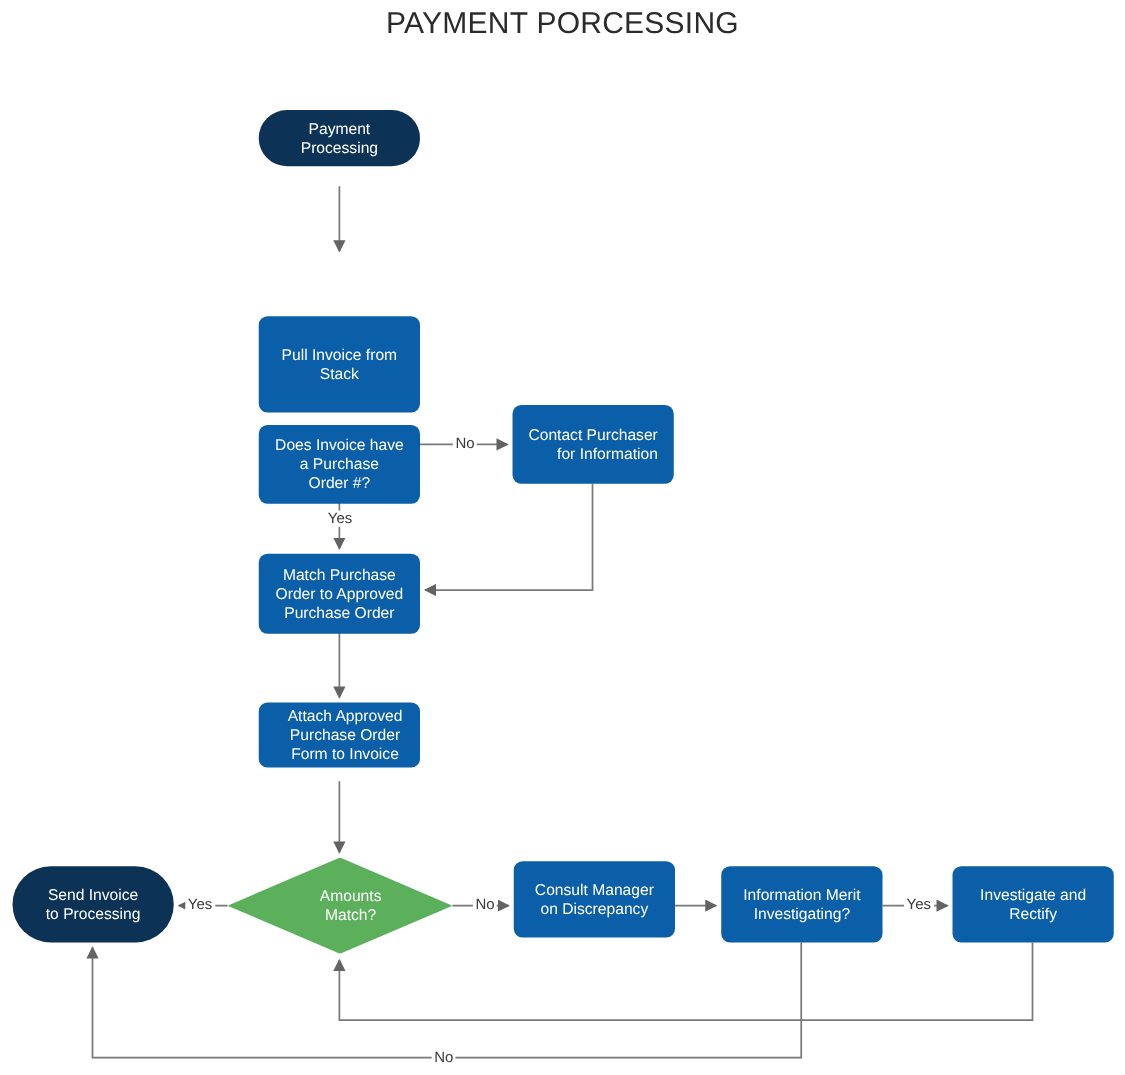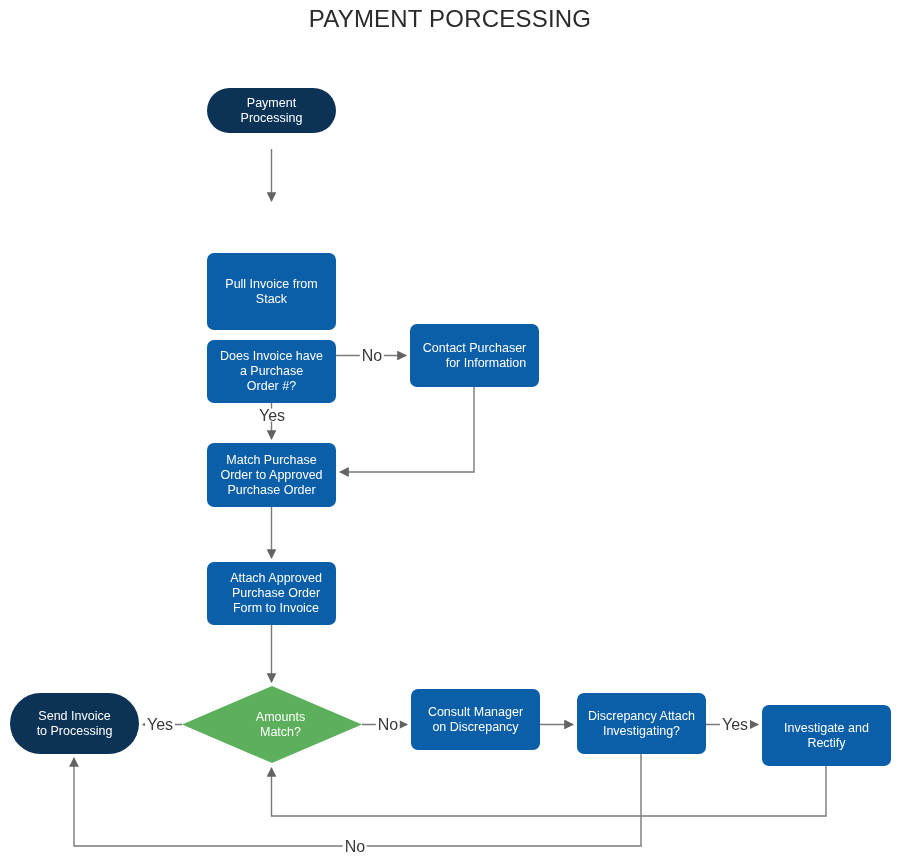--- a/index.html
+++ b/index.html
@@ -72,21 +72,21 @@
     clip-path: polygon(50% 0%, 100% 50%, 50% 100%, 0% 50%);
     z-index: 0;
   }
   .node.decision .node-label {
     position: relative;
     z-index: 1;
     margin-left: 17px;
   }
   .edge-label {
     position: absolute;
-    font-size: 16px;
+    font-size: 12px;
     color: #3a3a3a;
     background: #ffffff;
     padding: 0 2px;
     line-height: 13px;
     white-space: nowrap;
     transform: translate(-50%, -50%);
   }
 </style>
 </head>
 <body>
@@ -151,21 +151,21 @@
     <span class="node-label">Contact Purchaser
 for Information</span>
   </div>
 
   <div class="node process" style="left:207px; top:443px; width:129px; height:64px;">
     <span class="node-label">Match  Purchase
 Order to Approved
 Purchase Order</span>
   </div>
 
-  <div class="node process" style="left:207px; top:562px; width:129px; height:63px;padding-left:15px;">
+  <div class="node process" style="left:207px; top:562px; width:129px; height:52px;padding-left:15px;">
     <span class="node-label">Attach Approved
 Purchase Order
 Form to Invoice</span>
   </div>
 
   <div class="node decision" style="left:182px; top:686px; width:180px; height:77px;">
     <span class="diamond-shape"></span>
     <span class="node-label">Amounts
 Match?</span>
   </div>
@@ -174,25 +174,25 @@
     <span class="node-label">Send Invoice
 to Processing</span>
   </div>
 
   <div class="node process" style="left:411px; top:689px; width:129px; height:61px;">
     <span class="node-label">Consult Manager
 on Discrepancy</span>
   </div>
 
   <div class="node process" style="left:577px; top:693px; width:129px; height:61px;">
-    <span class="node-label">Discrepancy Attach
+    <span class="node-label">Information Merit
 Investigating?</span>
   </div>
 
-  <div class="node process" style="left:762px; top:693px; width:129px; height:61px;margin-top:12px;">
+  <div class="node process" style="left:762px; top:693px; width:129px; height:61px;">
     <span class="node-label">Investigate and
 Rectify</span>
   </div>
 
   <div class="edge-label" style="left:372px; top:355px;">No</div>
   <div class="edge-label" style="left:272px; top:415px;">Yes</div>
   <div class="edge-label" style="left:160px; top:724px;">Yes</div>
   <div class="edge-label" style="left:388px; top:724px;">No</div>
   <div class="edge-label" style="left:735px; top:724px;">Yes</div>
   <div class="edge-label" style="left:355px; top:846px;">No</div>

